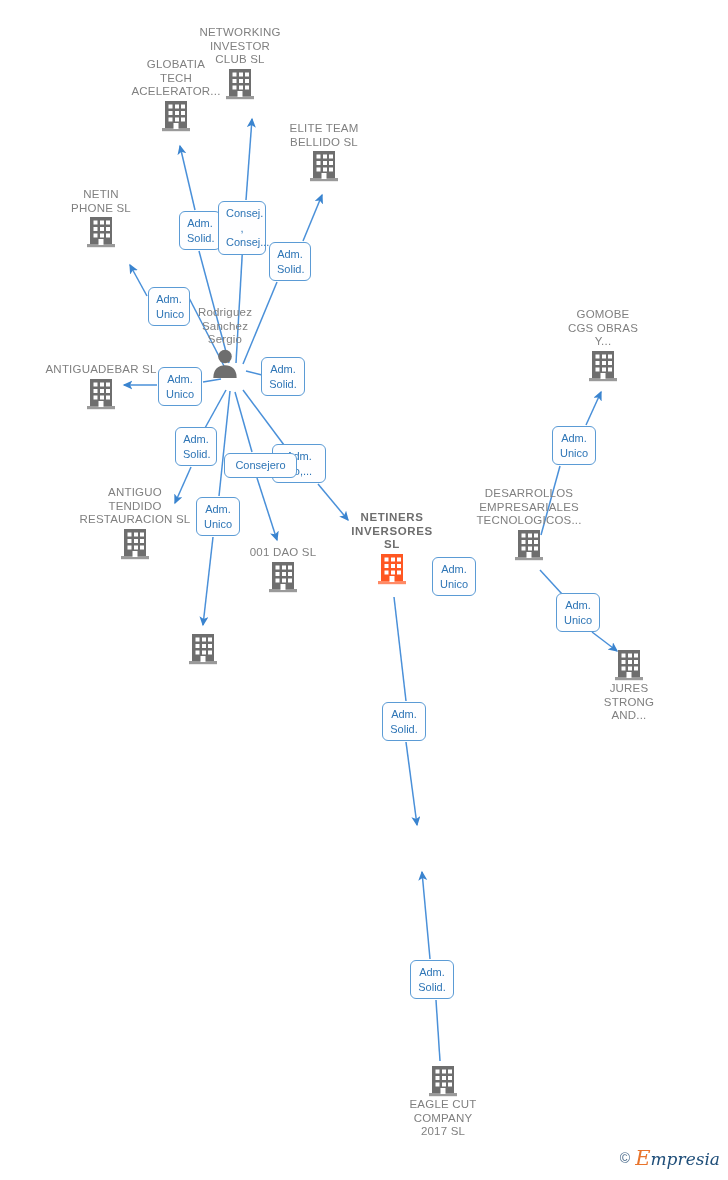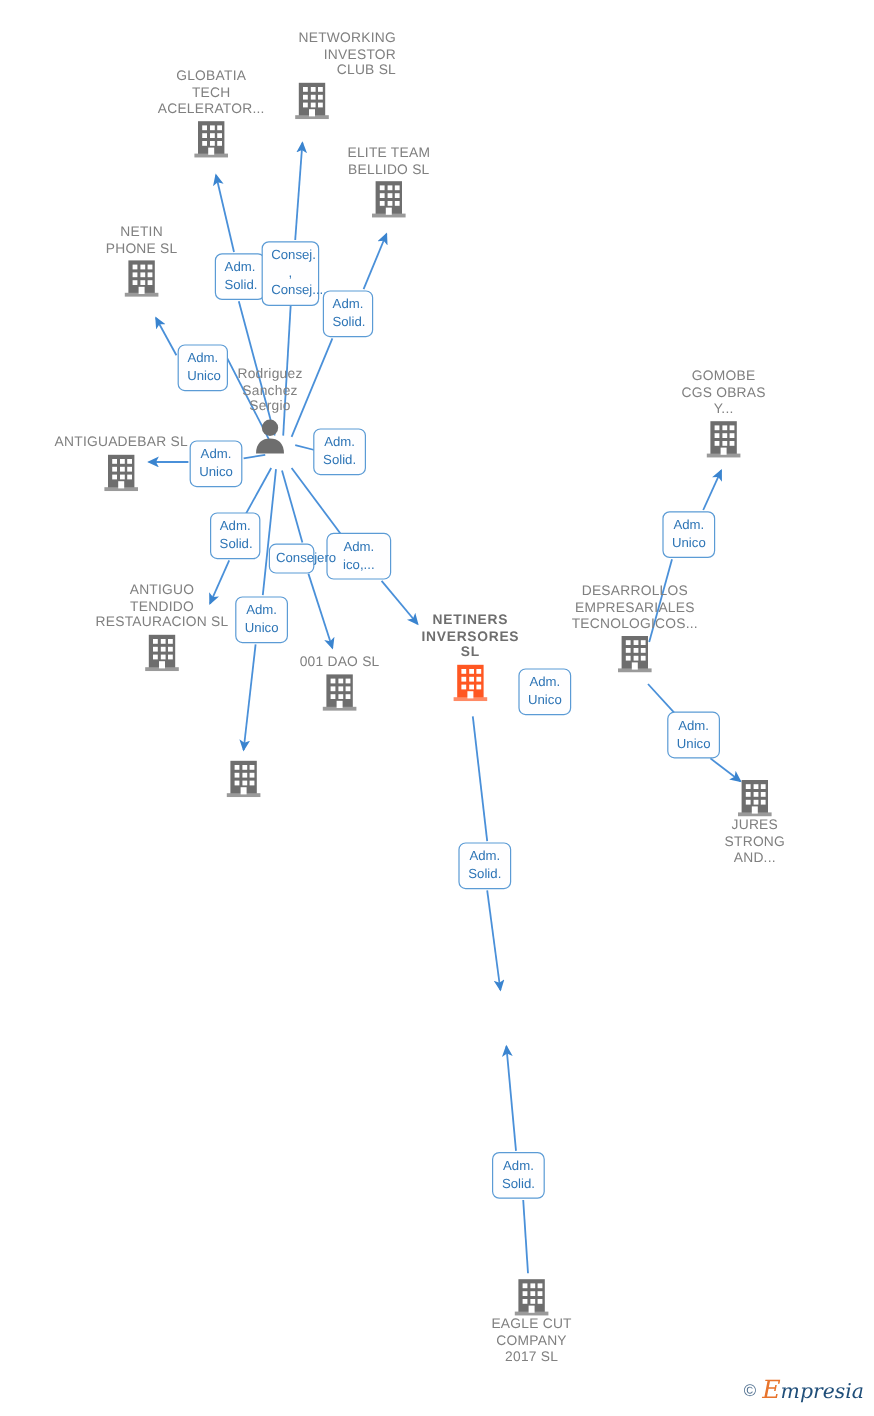--- a/index.html
+++ b/index.html
@@ -167,21 +167,21 @@
           <rect x="14" y="12" width="4" height="4"></rect>
           <rect x="20" y="12" width="4" height="4"></rect>
         <rect x="7.5" y="18.5" width="4" height="4"></rect>
           <rect x="14" y="18.5" width="4" height="4"></rect>
           <rect x="20" y="18.5" width="4" height="4"></rect>
         <rect x="12.5" y="24" width="5" height="6"></rect>
       </g>
     </svg>
   </div>
 
-  <div class="node company" style="left:260px; top:26px;text-align:right;">
+  <div class="node company" style="left:240px; top:26px;">
     <div class="label">NETWORKING
 INVESTOR
 CLUB  SL</div>
     <svg class="glyph" viewBox="0 0 30 34">
       <rect x="4" y="2" width="22" height="28" fill="#6e6e6e"></rect>
       <rect x="1" y="29" width="28" height="3.2" fill="#9a9a9a"></rect>
       <g fill="#ffffff">
         <rect x="7.5" y="5.5" width="4" height="4"></rect>
           <rect x="14" y="5.5" width="4" height="4"></rect>
           <rect x="20" y="5.5" width="4" height="4"></rect>
@@ -210,21 +210,21 @@
           <rect x="14" y="12" width="4" height="4"></rect>
           <rect x="20" y="12" width="4" height="4"></rect>
         <rect x="7.5" y="18.5" width="4" height="4"></rect>
           <rect x="14" y="18.5" width="4" height="4"></rect>
           <rect x="20" y="18.5" width="4" height="4"></rect>
         <rect x="12.5" y="24" width="5" height="6"></rect>
       </g>
     </svg>
   </div>
 
-  <div class="node company" style="left:118px; top:188px;text-align:center;">
+  <div class="node company" style="left:101px; top:188px;text-align:center;">
     <div class="label">NETIN
 PHONE  SL</div>
     <svg class="glyph" viewBox="0 0 30 34">
       <rect x="4" y="2" width="22" height="28" fill="#6e6e6e"></rect>
       <rect x="1" y="29" width="28" height="3.2" fill="#9a9a9a"></rect>
       <g fill="#ffffff">
         <rect x="7.5" y="5.5" width="4" height="4"></rect>
           <rect x="14" y="5.5" width="4" height="4"></rect>
           <rect x="20" y="5.5" width="4" height="4"></rect>
         <rect x="7.5" y="12" width="4" height="4"></rect>
@@ -458,21 +458,21 @@
 
   <div class="badge" style="left:158px; top:367px; width:44px;">Adm.
 Unico</div>
 
   <div class="badge" style="left:175px; top:427px; width:42px;">Adm.
 Solid.</div>
 
   <div class="badge" style="left:272px; top:444px; width:54px; z-index:5;">Adm.
 ico,...</div>
 
-  <div class="badge" style="left:224px; top:453px; width:38px; padding:4px 5px; z-index:7;">Consejero</div>
+  <div class="badge" style="left:224px; top:453px; width:73px; padding:4px 5px; z-index:7;">Consejero</div>
 
   <div class="badge" style="left:196px; top:497px; width:44px;">Adm.
 Unico</div>
 
   <div class="badge" style="left:432px; top:557px; width:44px;">Adm.
 Unico</div>
 
   <div class="badge" style="left:552px; top:426px; width:44px;">Adm.
 Unico</div>
 

